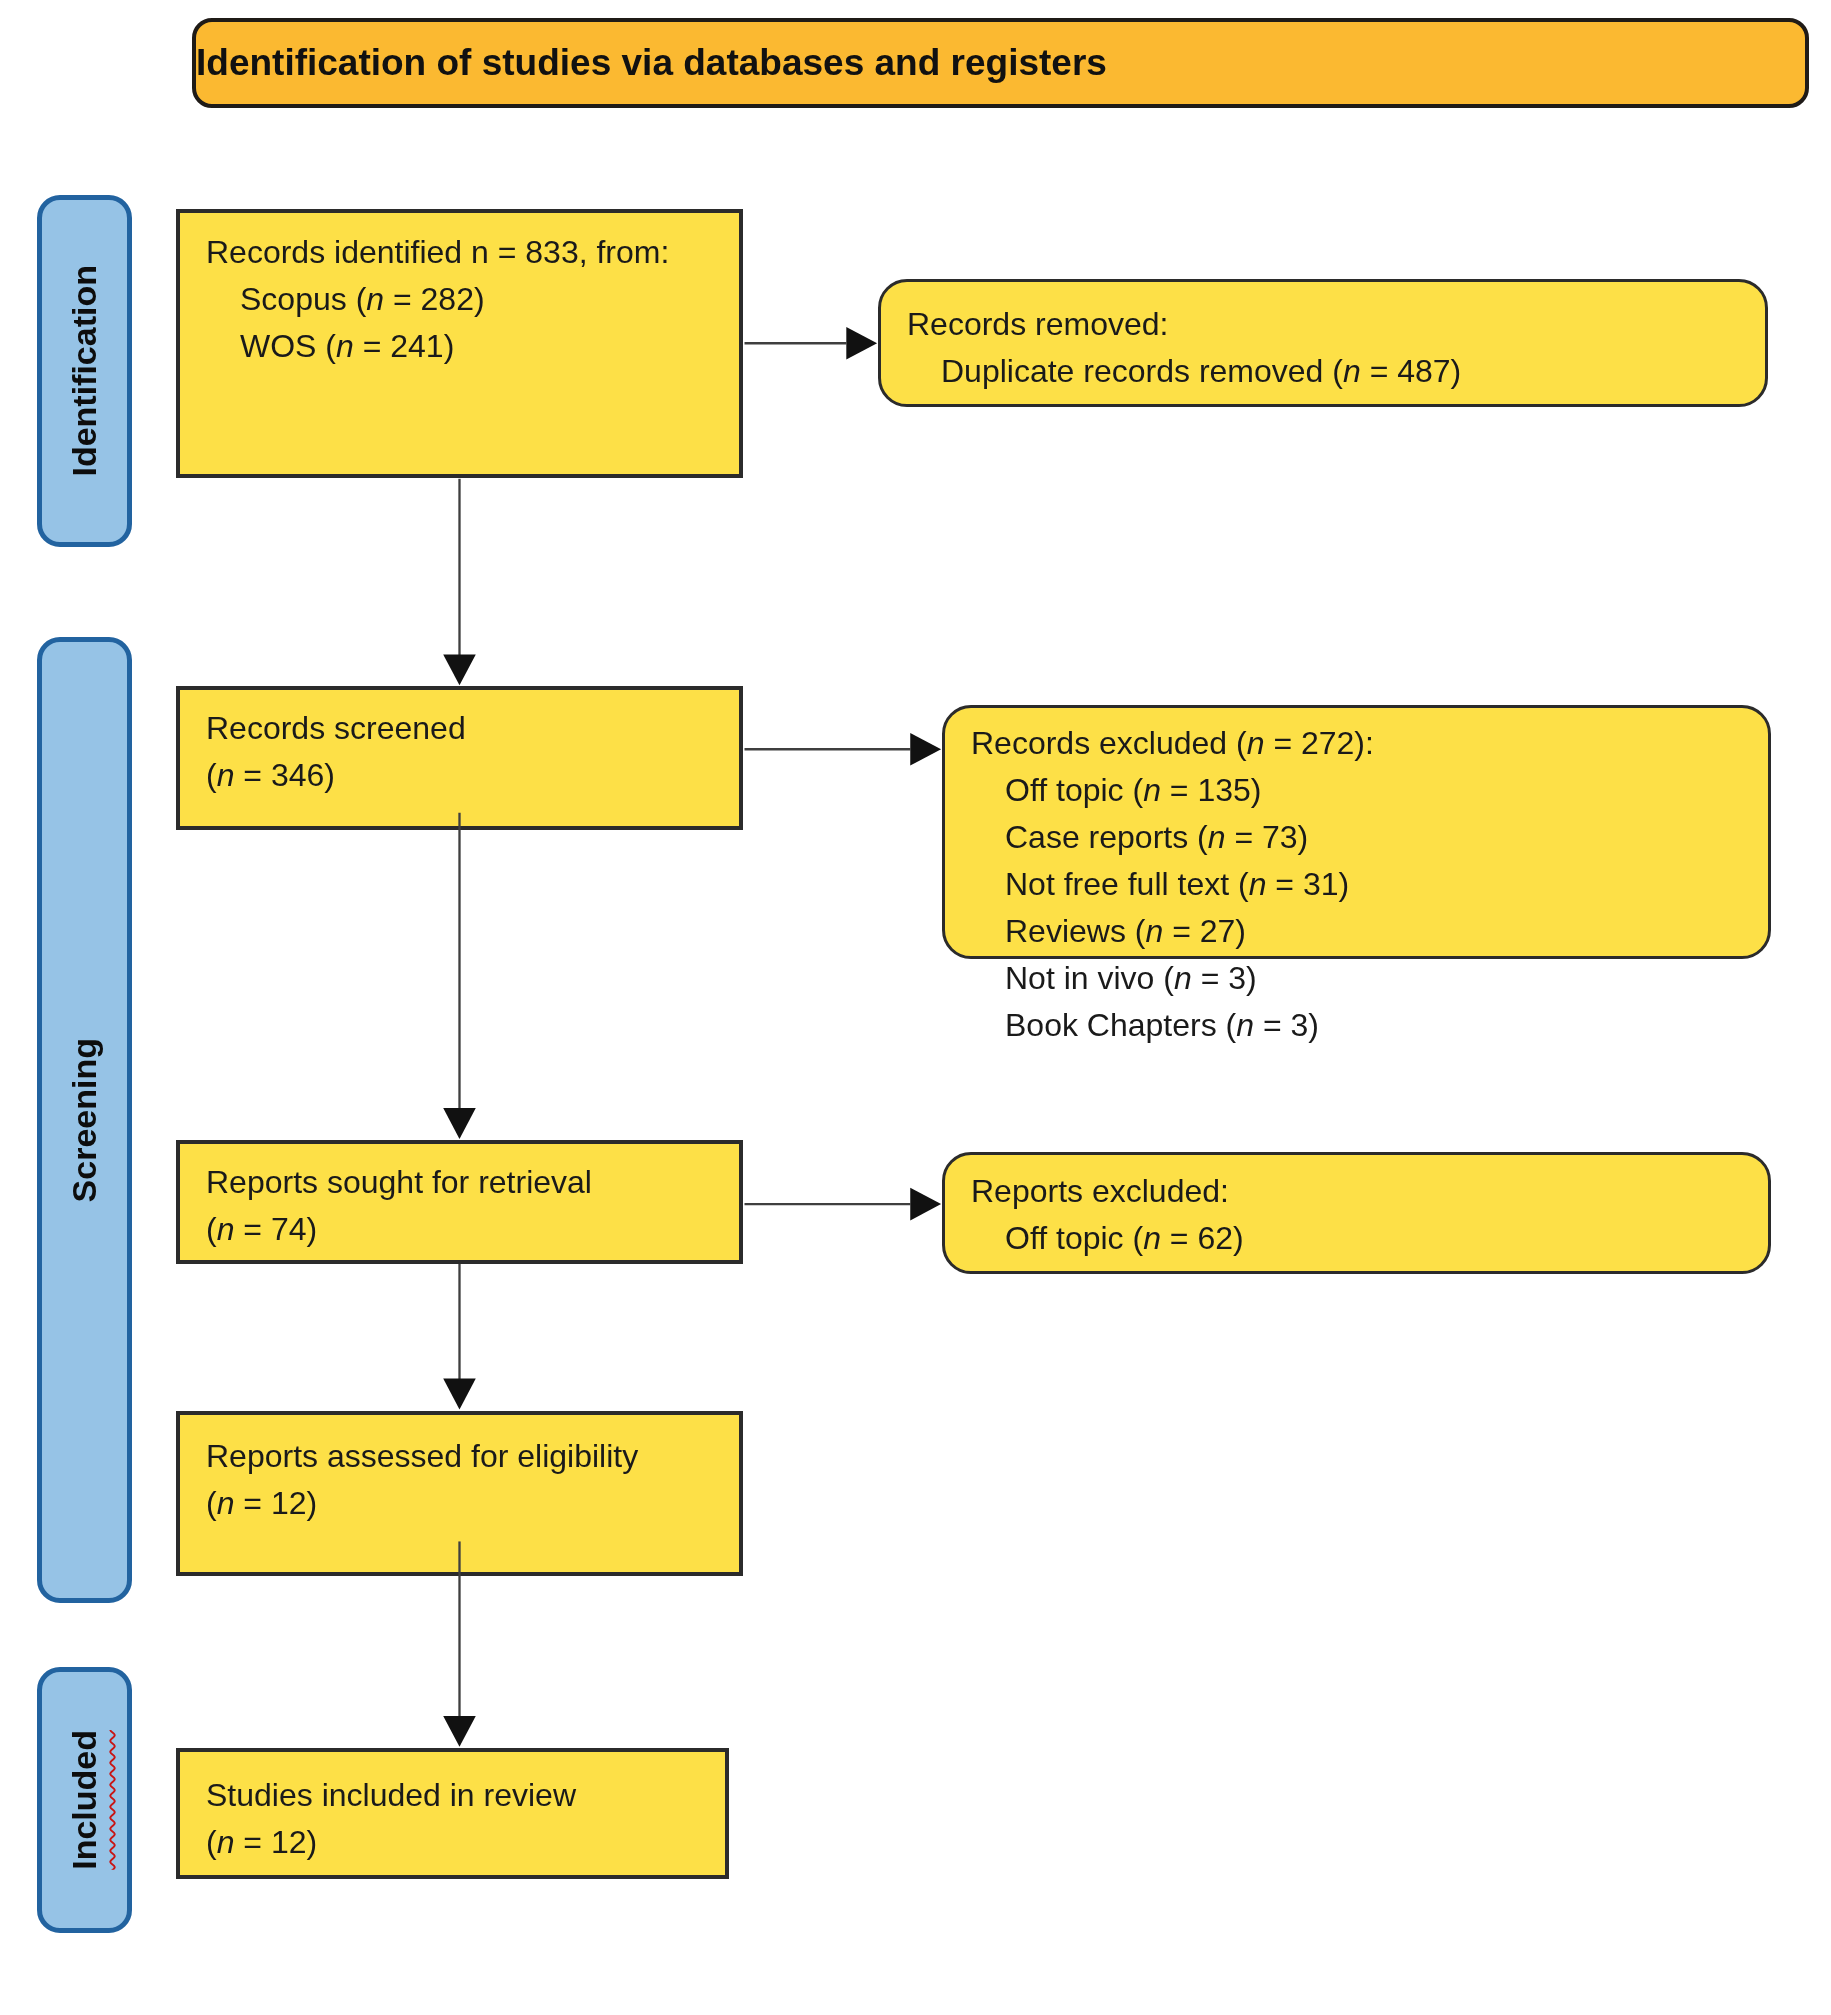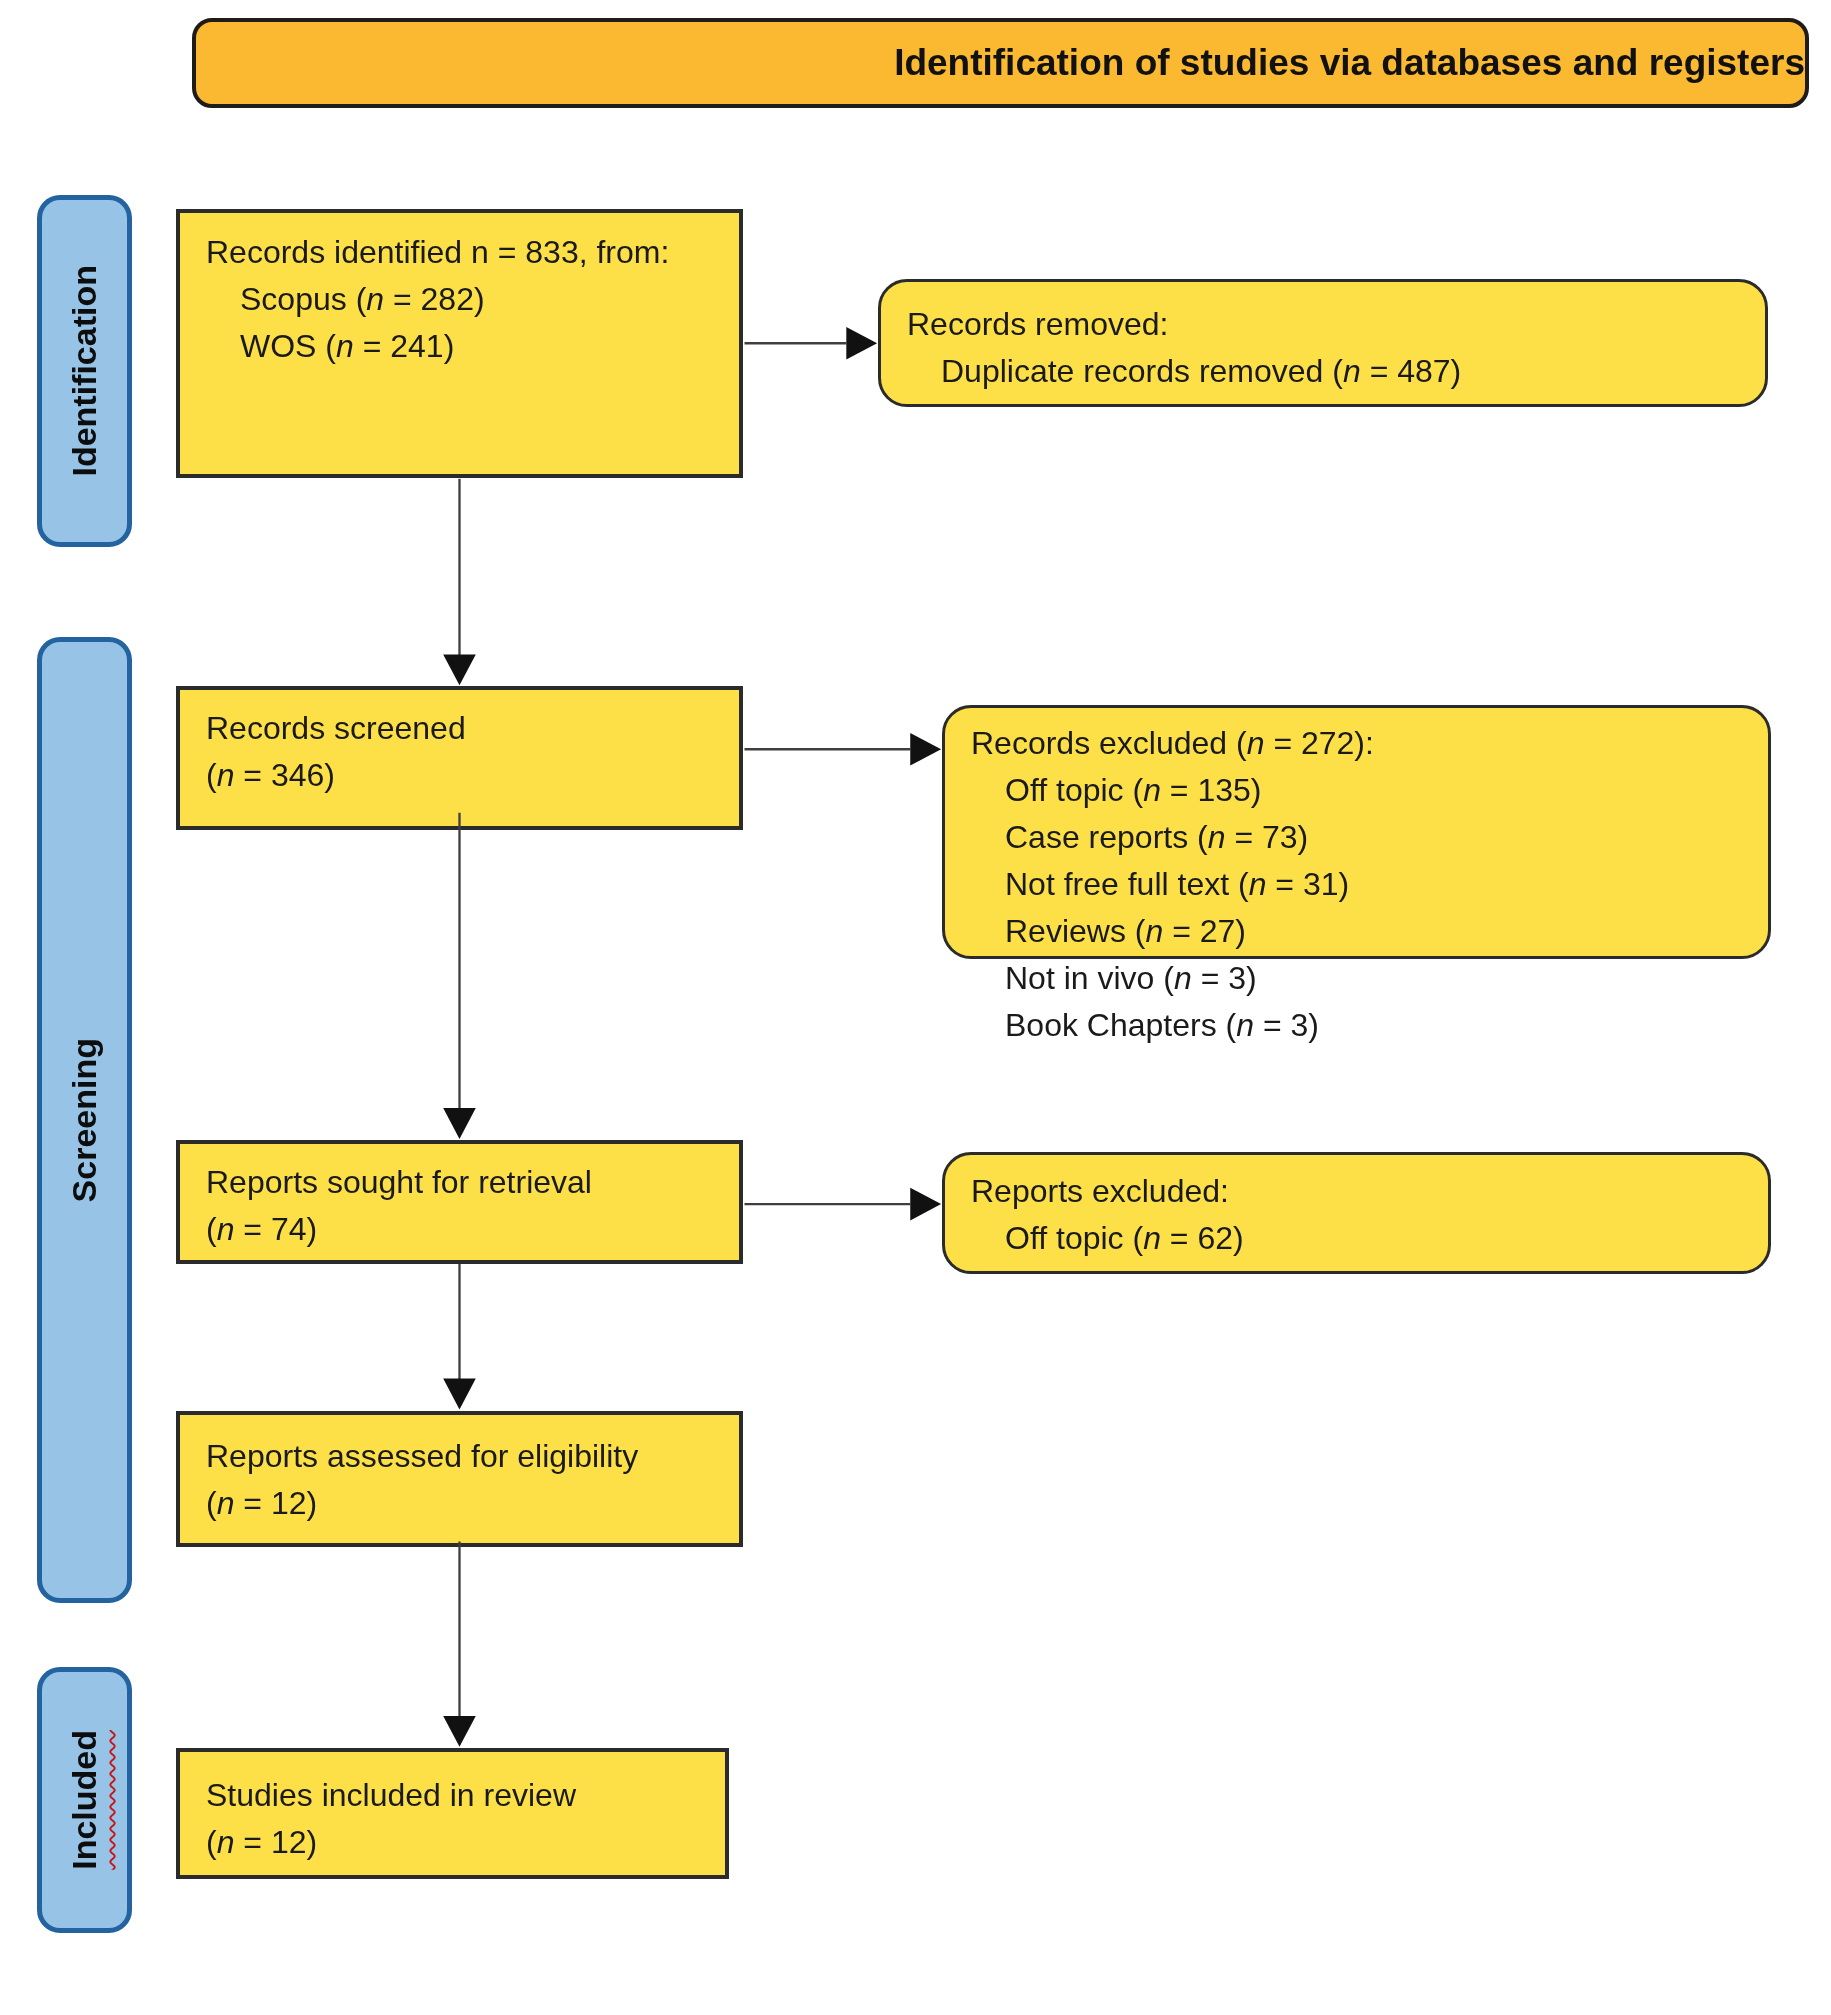--- a/index.html
+++ b/index.html
@@ -7,21 +7,21 @@
     --tab-bg:#96c3e6; --tab-border:#2263a0;
     --box-border:#2b2b2b; --ink:#1a1a1a; --arrow:#3f3f3f; --head:#111;
   }
   *{box-sizing:border-box;}
   body{margin:0;background:#ffffff;font-family:"Liberation Sans",sans-serif;color:var(--ink);}
   #page{position:relative;width:1831px;height:2015px;background:#fff;overflow:hidden;}
 
   
   .banner{position:absolute;left:192px;top:17.5px;width:1617px;height:90px;
     background:var(--banner-bg);border:4.1px solid var(--banner-border);border-radius:20px;
-    display:flex;align-items:center;justify-content:flex-end;}
+    display:flex;align-items:center;justify-content:flex-start;}
   .banner span{font-size:37px;font-weight:bold;color:#111;}
 
   
   .tab{position:absolute;left:37px;width:95px;background:var(--tab-bg);
     border:5.2px solid var(--tab-border);border-radius:23px;
     display:flex;align-items:center;justify-content:center;}
   .tab span{writing-mode:vertical-rl;transform:rotate(180deg);
     font-size:34px;font-weight:bold;color:#0d0d0d;white-space:nowrap;}
   .tab-identification{top:195px;height:352px;}
   .tab-screening{top:637px;height:966px;}
@@ -32,21 +32,21 @@
   
   .box{position:absolute;background:#fde047;border:4.1px solid var(--box-border);}
   .box .lines{padding:16.3px 17.5px 5.8px 26px;}
   .box .line{font-size:32px;line-height:47px;white-space:nowrap;}
   .box .line.indent{padding-left:34px;}
   .box .line i{font-style:italic;}
 
   .b-records-identified{left:176px;top:209px;width:567px;height:269px;}
   .b-records-screened  {left:176px;top:686px;width:567px;height:144px;}
   .b-reports-sought    {left:176px;top:1140px;width:567px;height:124px;}
-  .b-reports-assessed  {left:176px;top:1411px;width:567px;height:136px;}
+  .b-reports-assessed  {left:176px;top:1411px;width:567px;height:165px;}
   .b-studies-included  {left:176px;top:1748px;width:553px;height:131px;}
 
   .box.right{border-width:3.5px;border-radius:29px;}
   .b-records-removed   {left:878px;top:279px; width:890px;height:128px;}
   .b-records-removed .lines{padding-top:19px;}
   .b-records-excluded  {left:942px;top:705px;width:829px;height:254px;}
   .b-records-excluded .lines{padding-top:11.6px;}
   .b-reports-excluded  {left:942px;top:1152px;width:829px;height:122px;}
   .b-reports-excluded .lines{padding-top:13.4px;}
   .b-records-screened .lines, .b-reports-sought .lines{padding-top:14.5px;}

